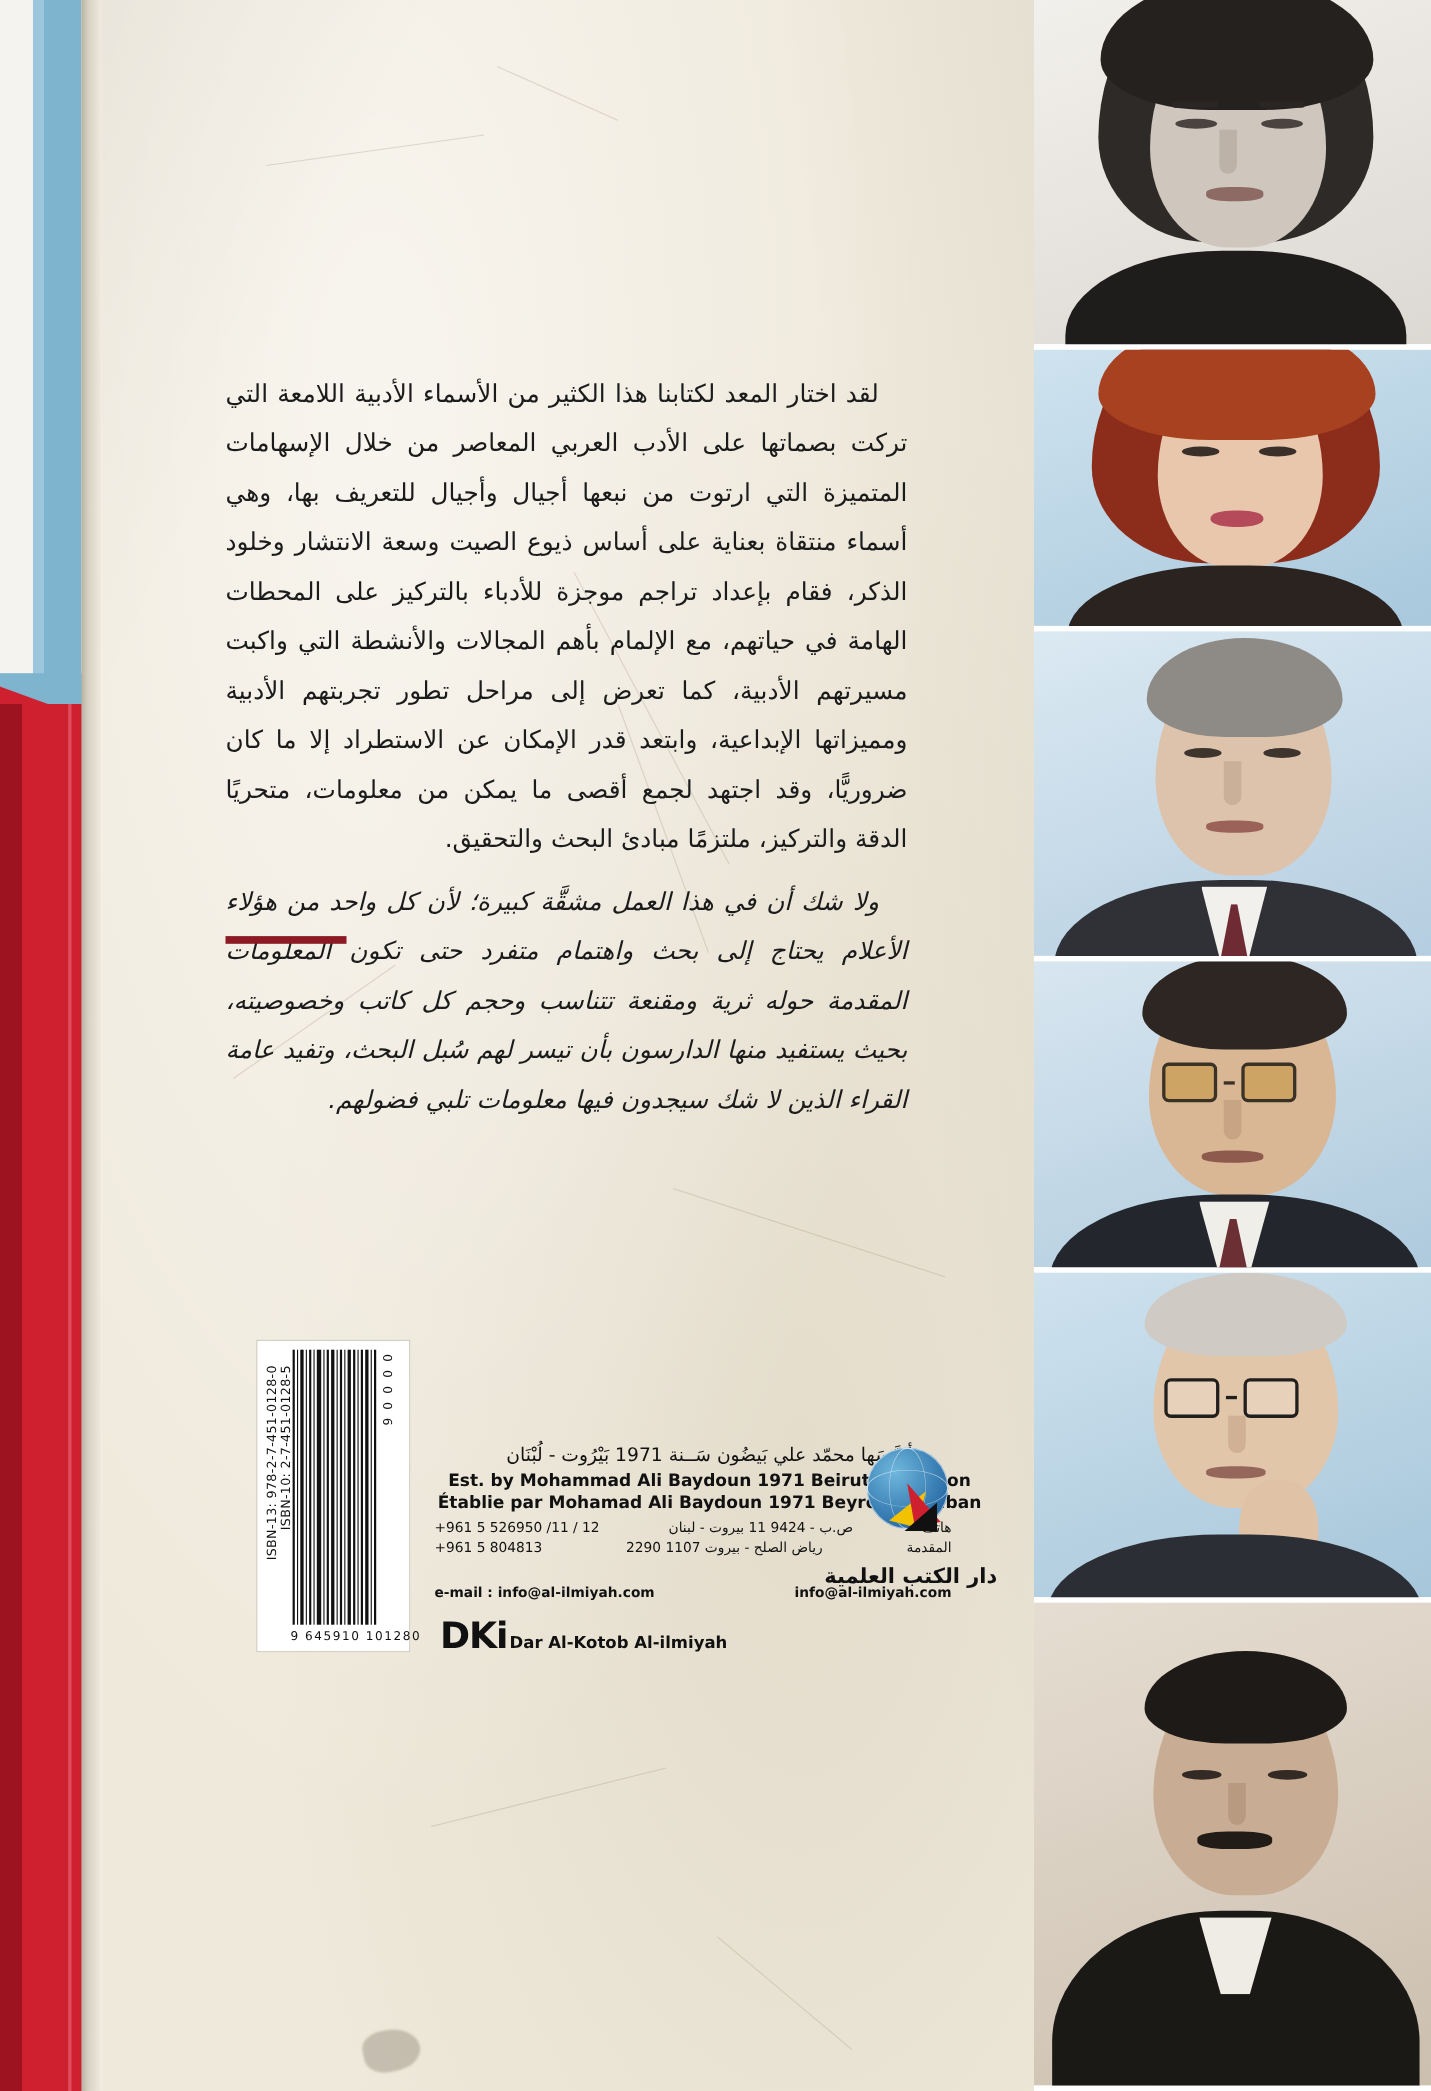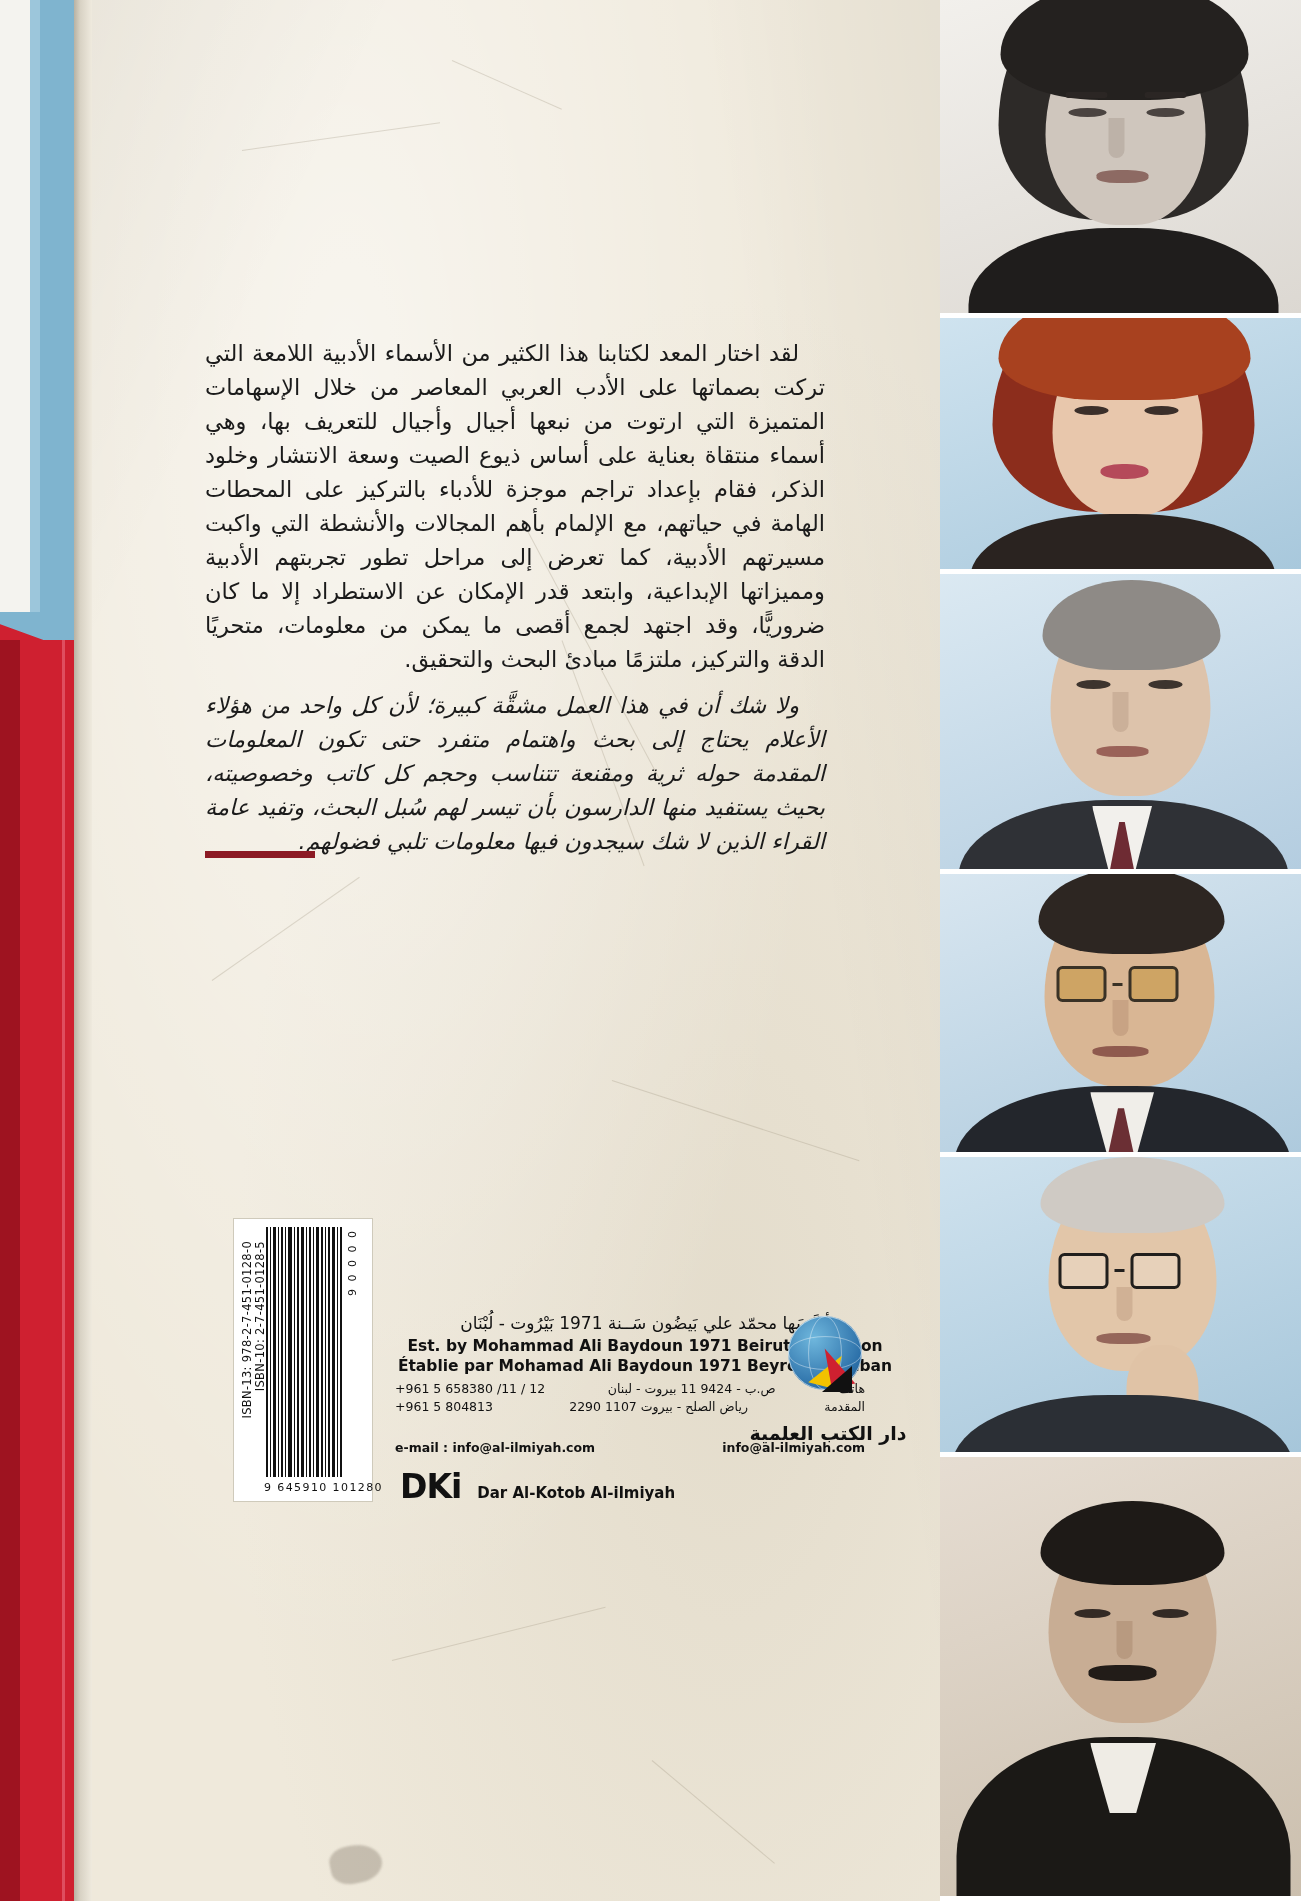--- a/index.html
+++ b/index.html
@@ -118,21 +118,21 @@
   
   .blurb {
     position: absolute;
     left: 205px; top: 336px;
     width: 620px;
     direction: rtl;
     text-align: justify;
     color: #1b1b1b;
     font-family: "DejaVu Sans", sans-serif;
     font-size: 22.5px;
-    line-height: 34px;
+    line-height: 45px;
   }
   .blurb p { margin: 0 0 12px 0; text-indent: 26px; }
   .blurb p:last-child { margin-bottom: 0; font-style: italic; }
 
   .rule {
     position: absolute;
     left: 205px; top: 851px;
     width: 110px; height: 7px;
     background: #8c1a24;
   }
@@ -241,21 +241,21 @@
     font-weight: 700;
     color: #111;
   }
 
   .dki-row {
     position: absolute;
     left: 400px; top: 1467px;
     width: 500px;
     display: flex;
     align-items: baseline;
-    gap: 16px;
+    gap: 2px;
     color: #111;
   }
   .dki-logo {
     font-family: "DejaVu Sans", sans-serif;
     font-size: 33px;
     font-weight: 700;
     letter-spacing: -1px;
   }
   .dki-url {
     font-family: "DejaVu Sans", sans-serif;
@@ -449,21 +449,21 @@
   </div>
 
   <div class="pub">
     <div class="ar-line">أسَّسَها محمّد علي بَيضُون سَــنة 1971 بَيْرُوت - لُبْنَان</div>
     <div class="en-line">Est. by Mohammad Ali Baydoun 1971 Beirut - Lebanon</div>
     <div class="fr-line">Établie par Mohamad Ali Baydoun 1971 Beyrouth - Liban</div>
   </div>
 
   <div class="contact">
     <div class="row">
-      <div class="c-l">+961 5 658380 /11 / 12</div>
+      <div class="c-l">+961 5 526950 /11 / 12</div>
       <div class="c-m">ص.ب - 9424   11 بيروت - لبنان</div>
       <div class="c-r">هاتف</div>
     </div>
     <div class="row">
       <div class="c-l">+961 5 804813</div>
       <div class="c-m">رياض الصلح - بيروت 1107 2290</div>
       <div class="c-r">المقدمة</div>
     </div>
   </div>
 

